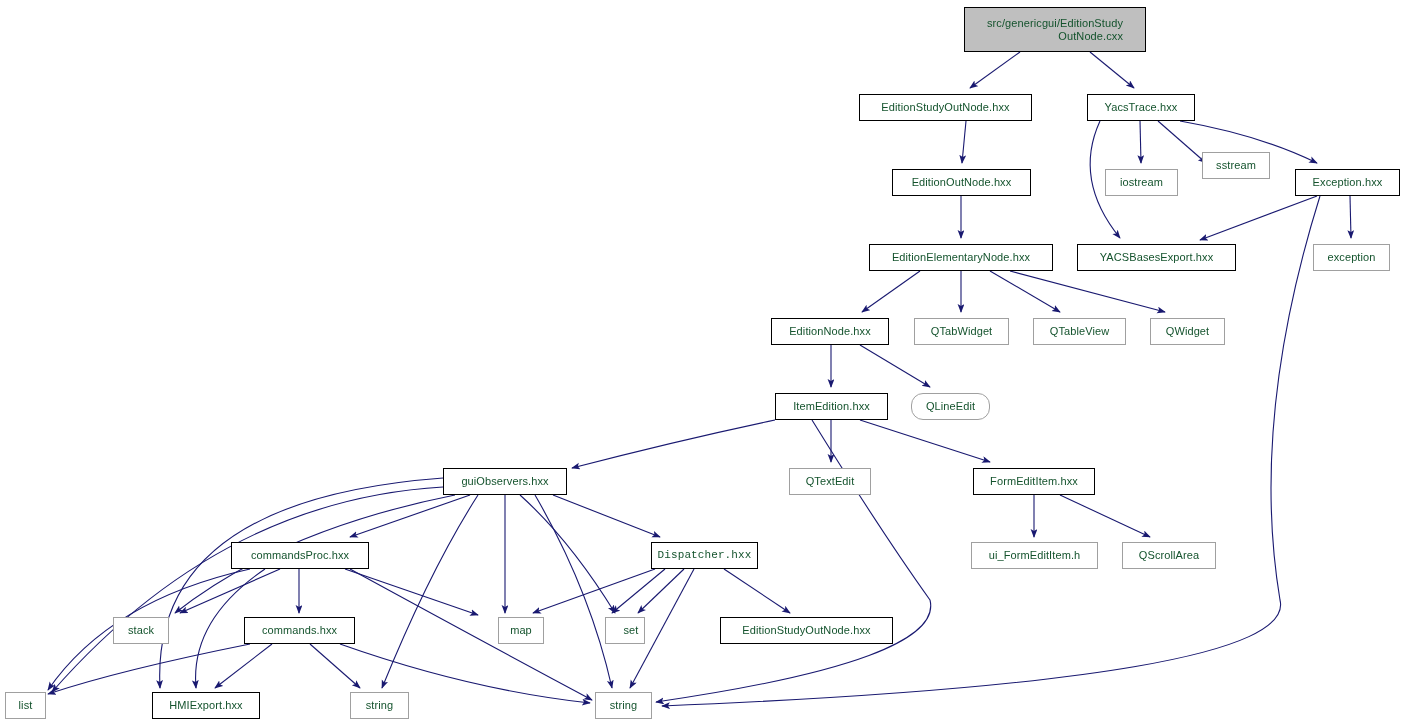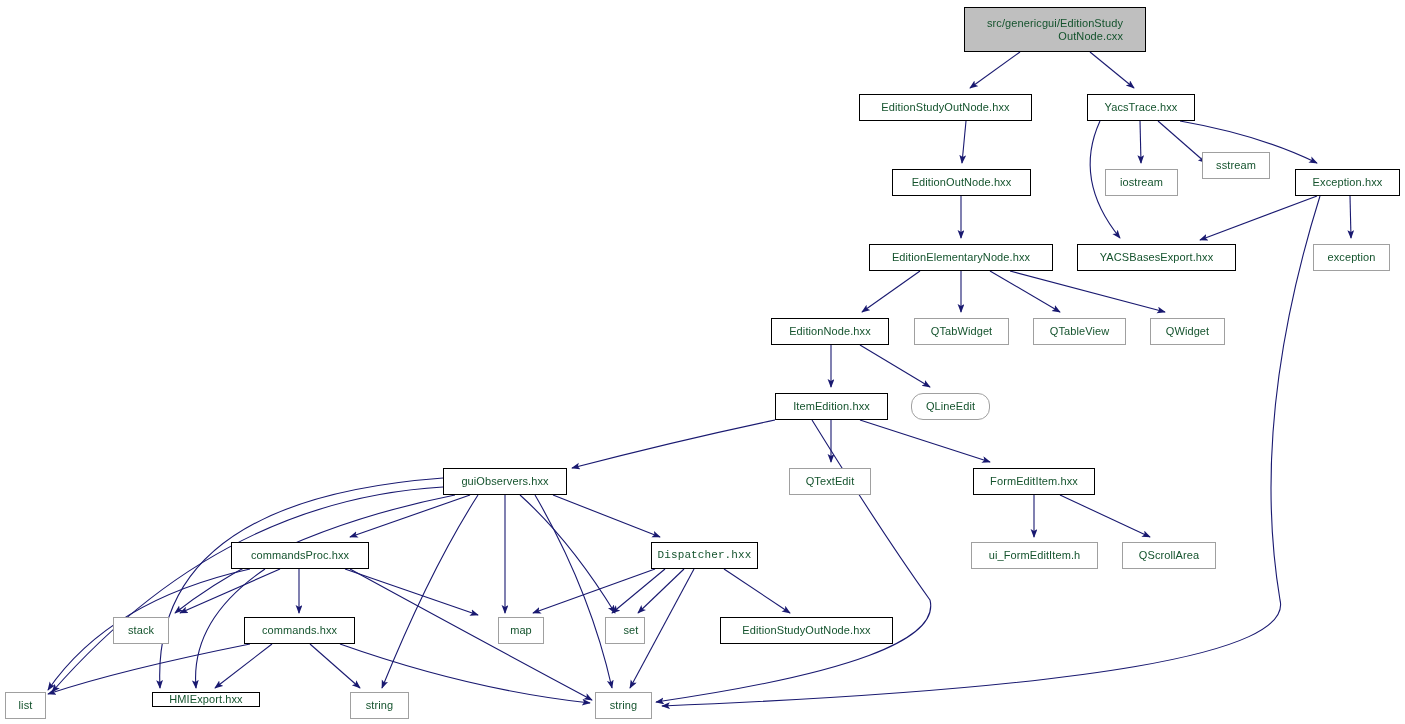--- a/index.html
+++ b/index.html
@@ -114,17 +114,17 @@
       <div class="node project" style="left: 231px; top: 542px; width: 138px; height: 27px;">commandsProc.hxx</div>
       <div class="node project" style="left: 651px; top: 542px; width: 107px; height: 27px; font-family: Liberation Mono, monospace;">Dispatcher.hxx</div>
       <div class="node system" style="left: 971px; top: 542px; width: 127px; height: 27px;">ui_FormEditItem.h</div>
       <div class="node system" style="left: 1122px; top: 542px; width: 94px; height: 27px;">QScrollArea</div>
       <div class="node system" style="left: 113px; top: 617px; width: 56px; height: 27px;">stack</div>
       <div class="node project" style="left: 244px; top: 617px; width: 111px; height: 27px;">commands.hxx</div>
       <div class="node system" style="left: 483px; top: 617px; width: 46px; height: 27px; margin-left: 15px;">map</div>
       <div class="node system" style="left: 605px; top: 617px; width: 40px; height: 27px; padding-left: 12px;">set</div>
       <div class="node project" style="left: 720px; top: 617px; width: 173px; height: 27px;">EditionStudyOutNode.hxx</div>
       <div class="node system" style="left: 5px; top: 692px; width: 41px; height: 27px;">list</div>
-      <div class="node project" style="left: 152px; top: 692px; width: 108px; height: 15px;">HMIExport.hxx</div>
+      <div class="node project" style="left: 152px; top: 692px; width: 108px; height: 27px;">HMIExport.hxx</div>
       <div class="node system" style="left: 350px; top: 692px; width: 59px; height: 27px;">string</div>
       <div class="node system" style="left: 595px; top: 692px; width: 57px; height: 27px;">string</div>
     </div>
 </div>
 
 </body></html>

